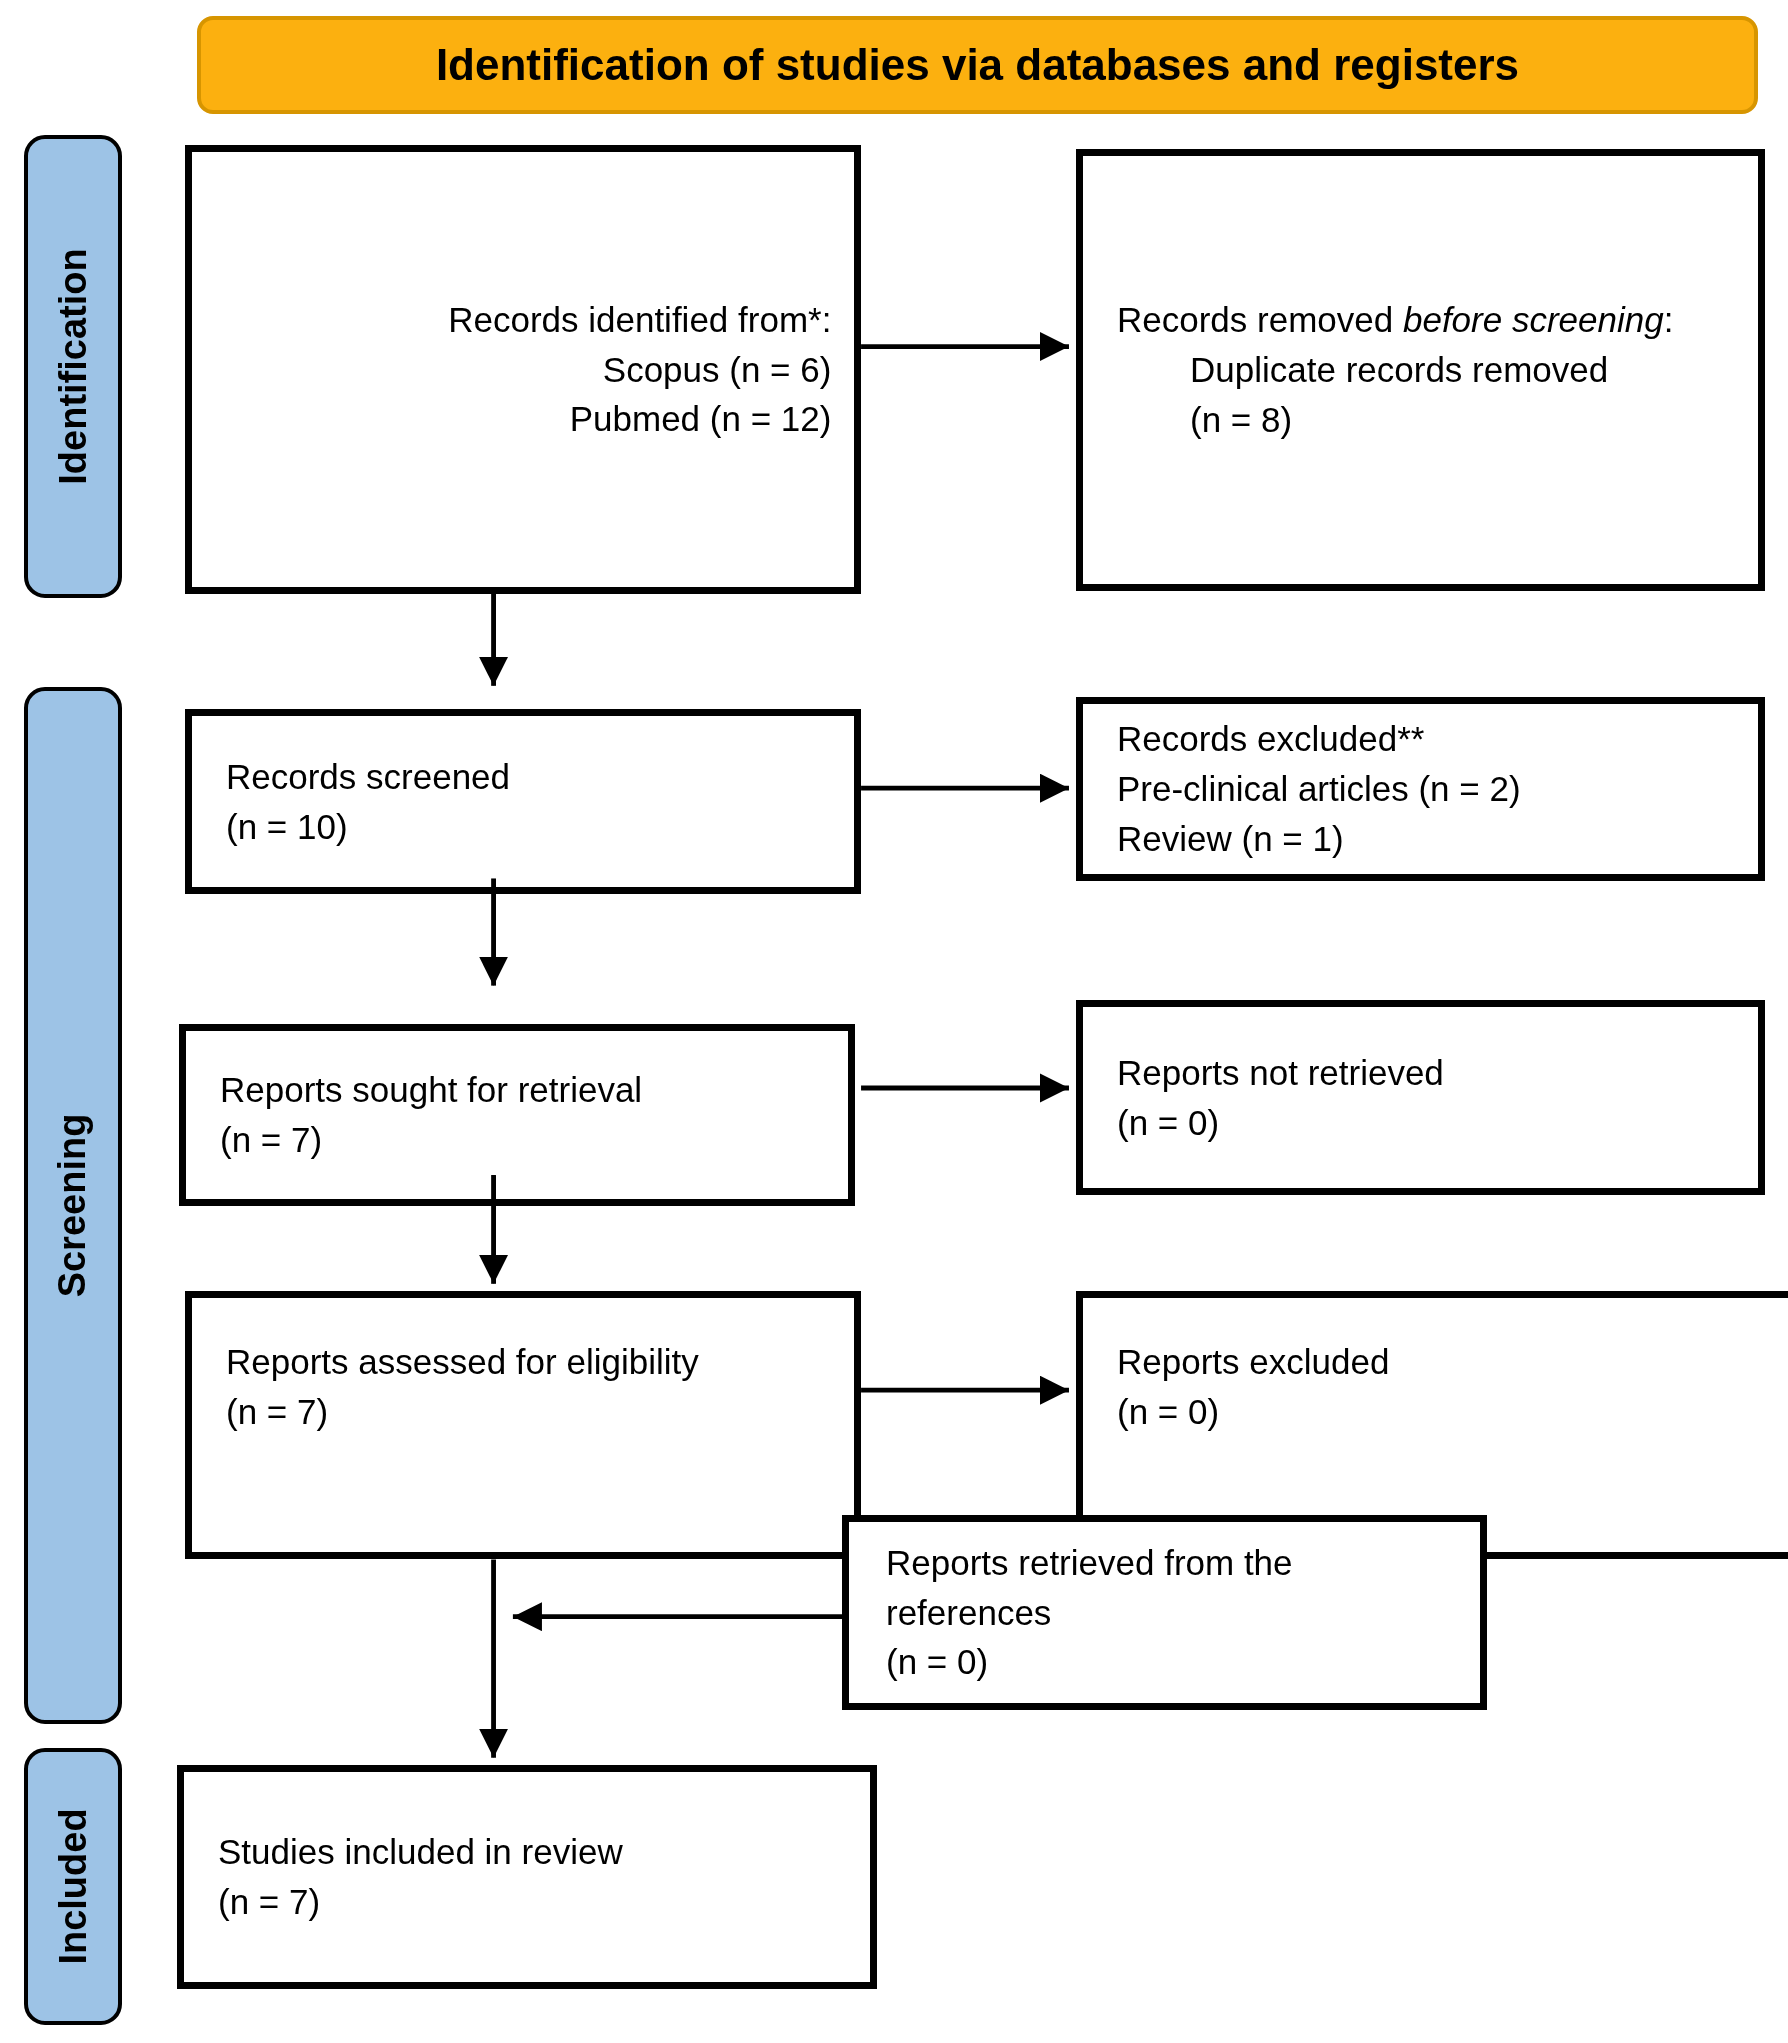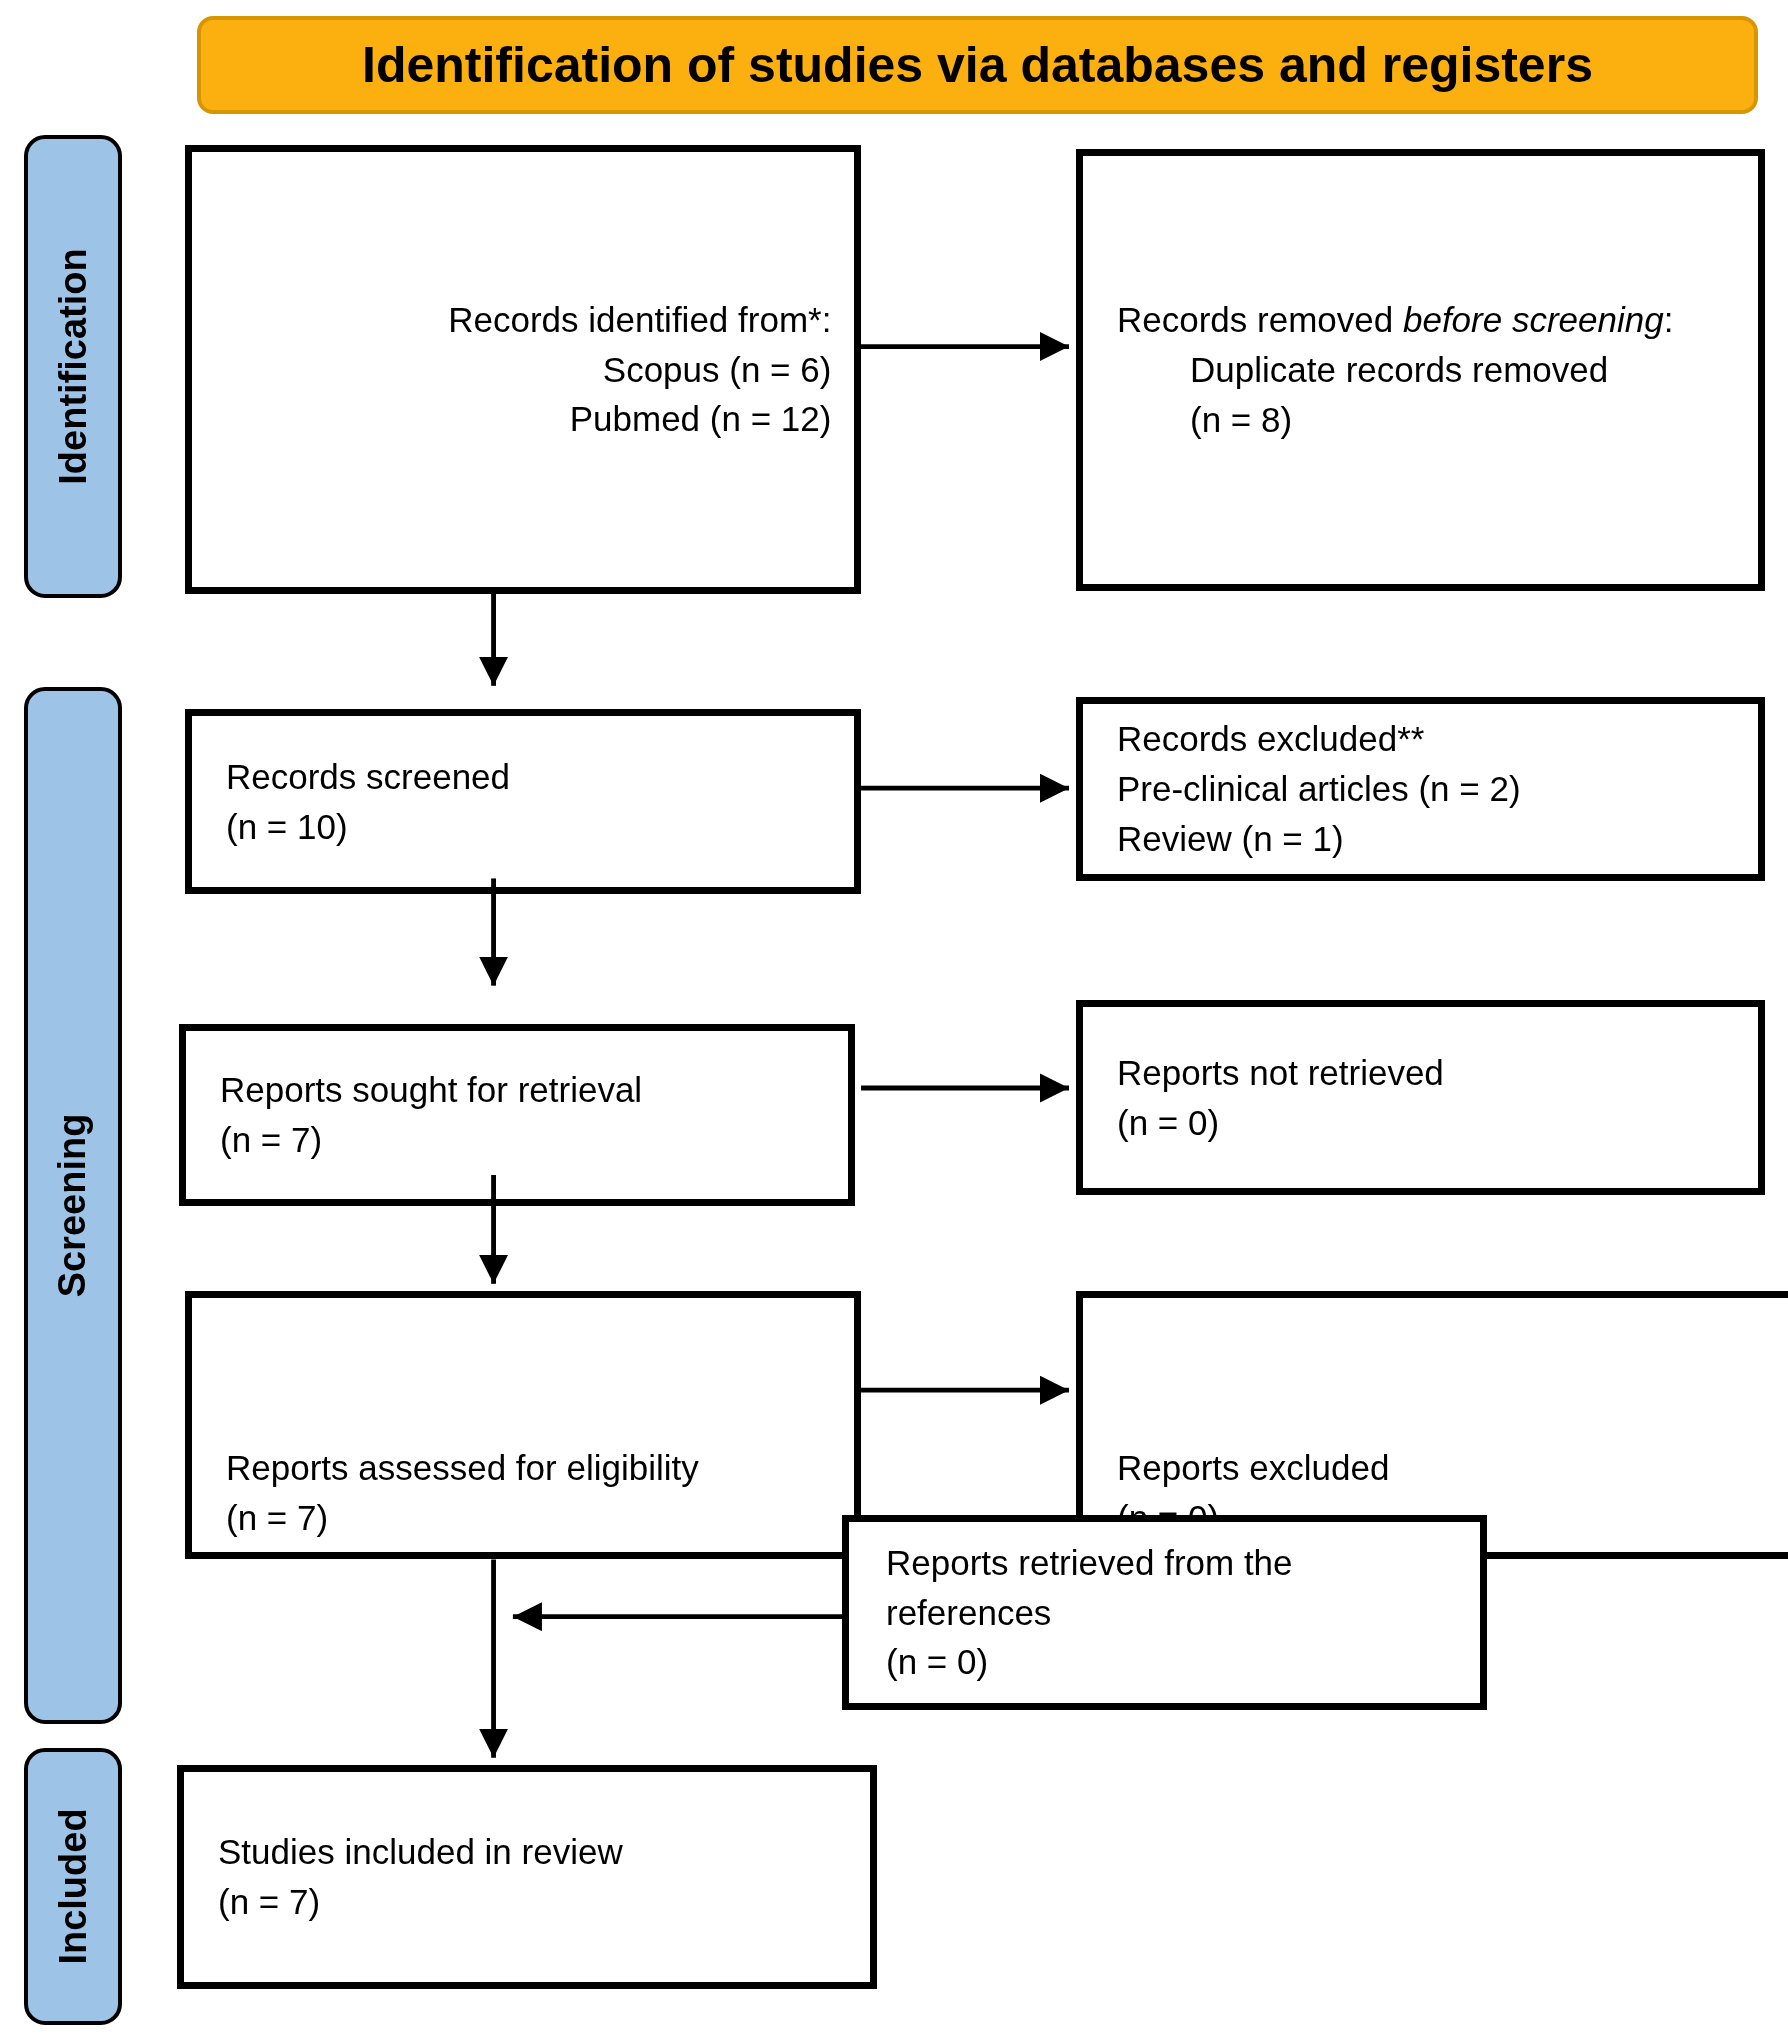--- a/index.html
+++ b/index.html
@@ -7,21 +7,21 @@
     position:relative;
     width:1789px;height:2043px;
     background:#ffffff;
     font-family:"Liberation Sans", sans-serif;
     color:#000;
   }
   .banner{
     position:absolute;left:197px;top:16px;width:1561px;height:98px;
     border-radius:16px;
     display:flex;align-items:center;justify-content:center;
-    font-weight:bold;font-size:50px;
+    font-weight:bold;font-size:44px;
     box-sizing:border-box;
   }
   .stage{
     position:absolute;
     border:4px solid #000;border-radius:21px;
     display:flex;align-items:center;justify-content:center;
     box-sizing:border-box;
   }
   .stage .vlabel{
     transform:rotate(-90deg);
@@ -31,21 +31,21 @@
   .pbox{
     position:absolute;
     border:7.3px solid #000;background:#fff;
     box-sizing:border-box;
     display:flex;flex-direction:column;justify-content:center;
     padding:9.7px 22.6px 9.7px 34px;
     font-size:35px;line-height:1.42;
   }
   .pbox .line{display:block;}
   .pbox .indent{padding-left:73px;}
-  .v-top{justify-content:flex-end;padding-top:39px;}
+  .v-top{justify-content:flex-start;padding-top:39px;}
   .arrows{position:absolute;left:0;top:0;pointer-events:none;}
   .it{font-style:italic;}
 </style>
 </head>
 <body>
 
 <div class="canvas">
 
   <div class="banner" style="background:#FCB00F;border:4px solid #D79500;">
     <span>Identification of studies via databases and registers</span>

